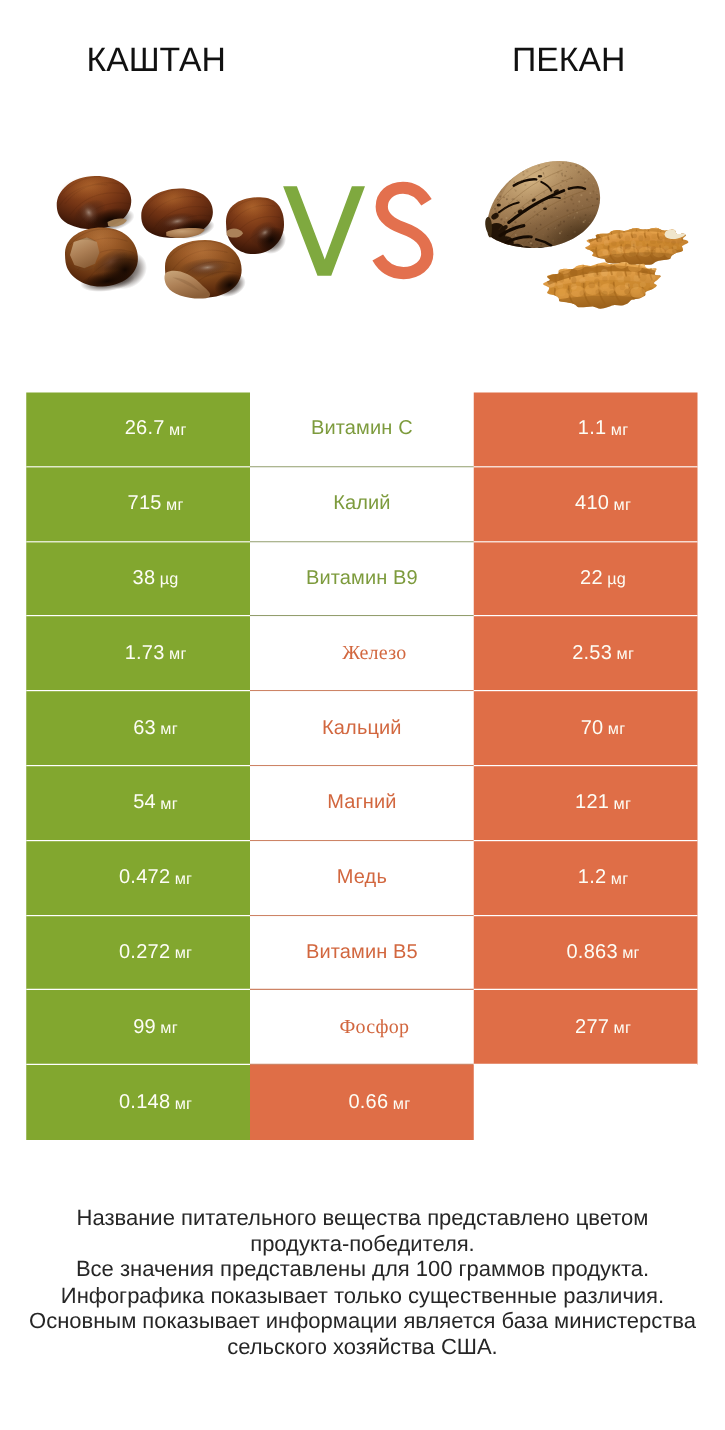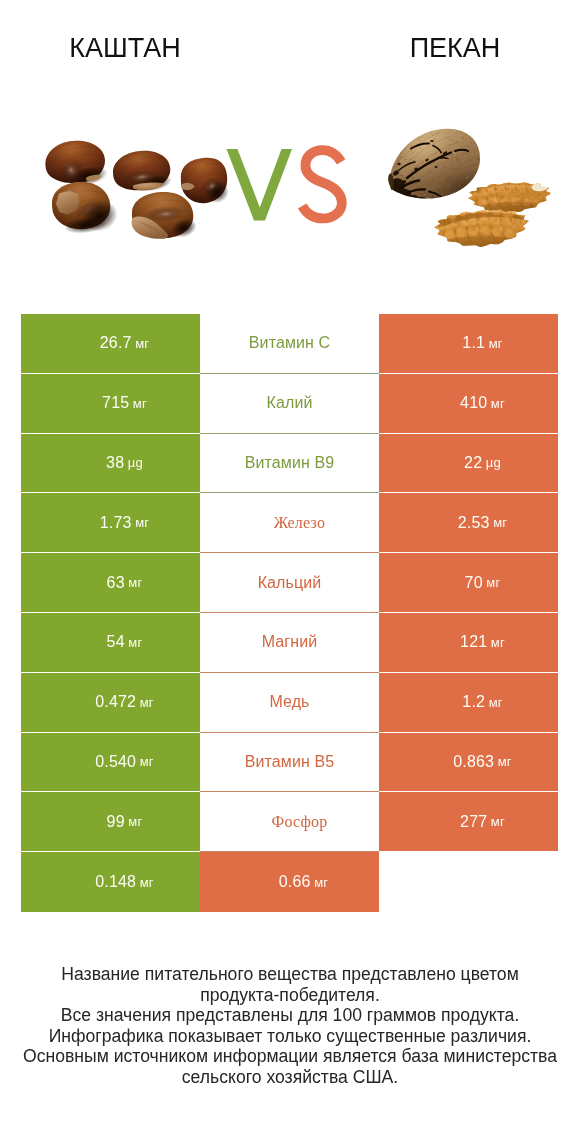--- a/index.html
+++ b/index.html
@@ -1007,21 +1007,21 @@
       <div class="cell cn orange">
           <span>Медь</span>
         </div>
       <div class="cell cv orange">
           <span class="num">1.2</span>
           <span class="u">мг</span>
         </div>
     </div>
     <div class="row" style="top:418.6px">
       <div class="cell cv green">
-          <span class="num">0.540</span>
+          <span class="num">0.272</span>
           <span class="u">мг</span>
         </div>
       <div class="cell cn orange">
           <span>Витамин B5</span>
         </div>
       <div class="cell cv orange">
           <span class="num">0.863</span>
           <span class="u">мг</span>
         </div>
     </div>
@@ -1048,17 +1048,17 @@
           <span class="u">мг</span>
         </div>
     </div>
   </div>
 
   <div class="foot">
       <div>Название питательного вещества представлено цветом</div>
       <div>продукта-победителя.</div>
       <div>Все значения представлены для 100 граммов продукта.</div>
       <div>Инфографика показывает только существенные различия.</div>
-      <div>Основным источником информации является база министерства</div>
+      <div>Основным показывает информации является база министерства</div>
       <div>сельского хозяйства США.</div>
     </div>
 
 </div>
 
 </body></html>

